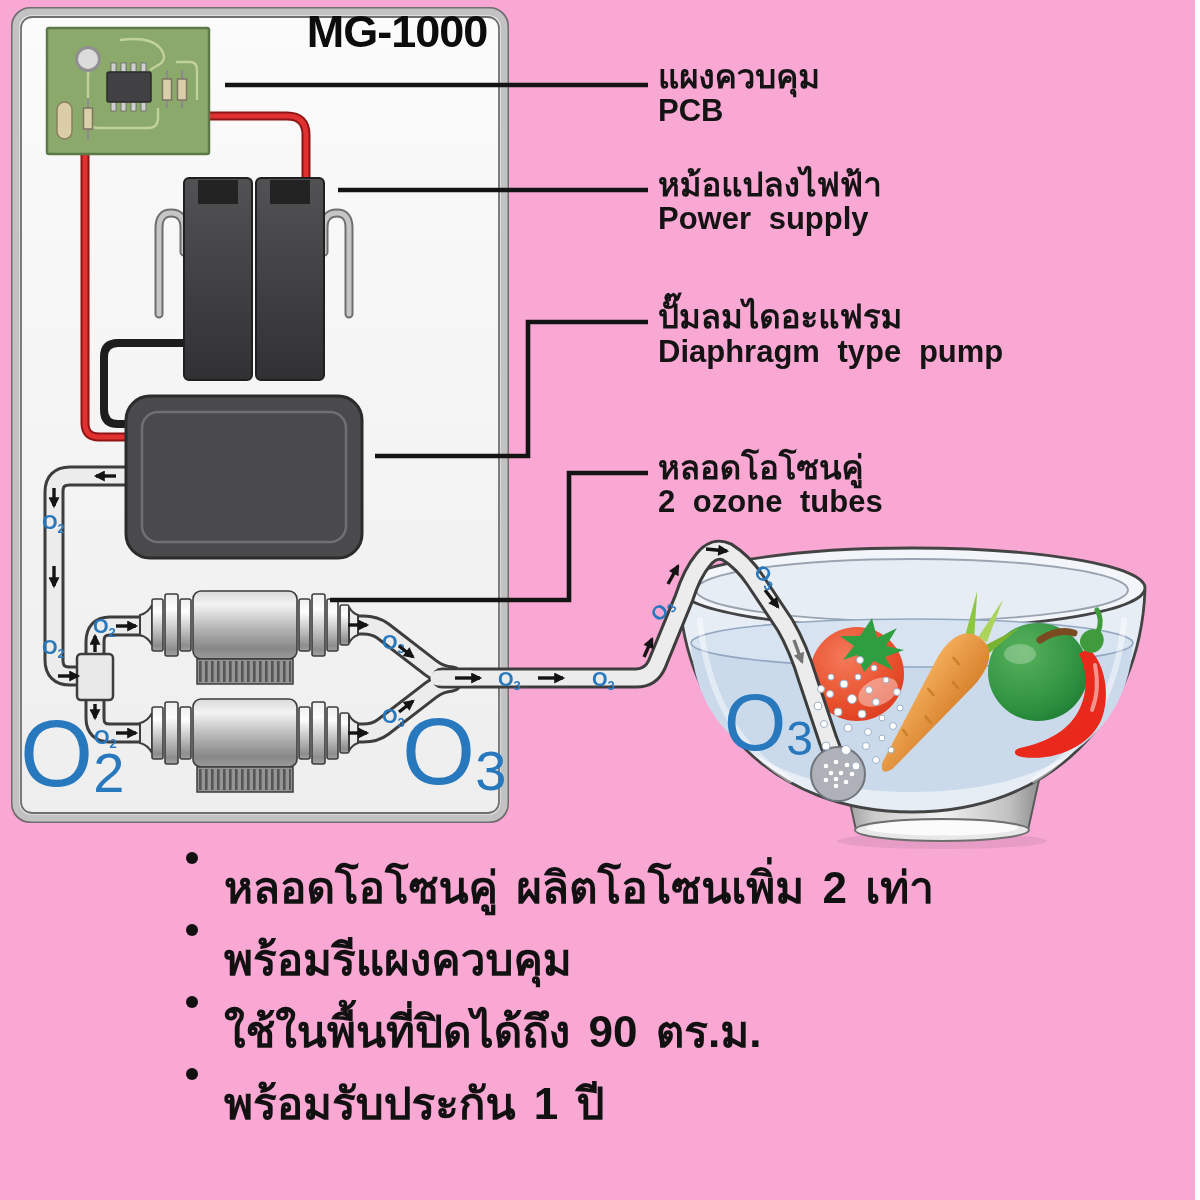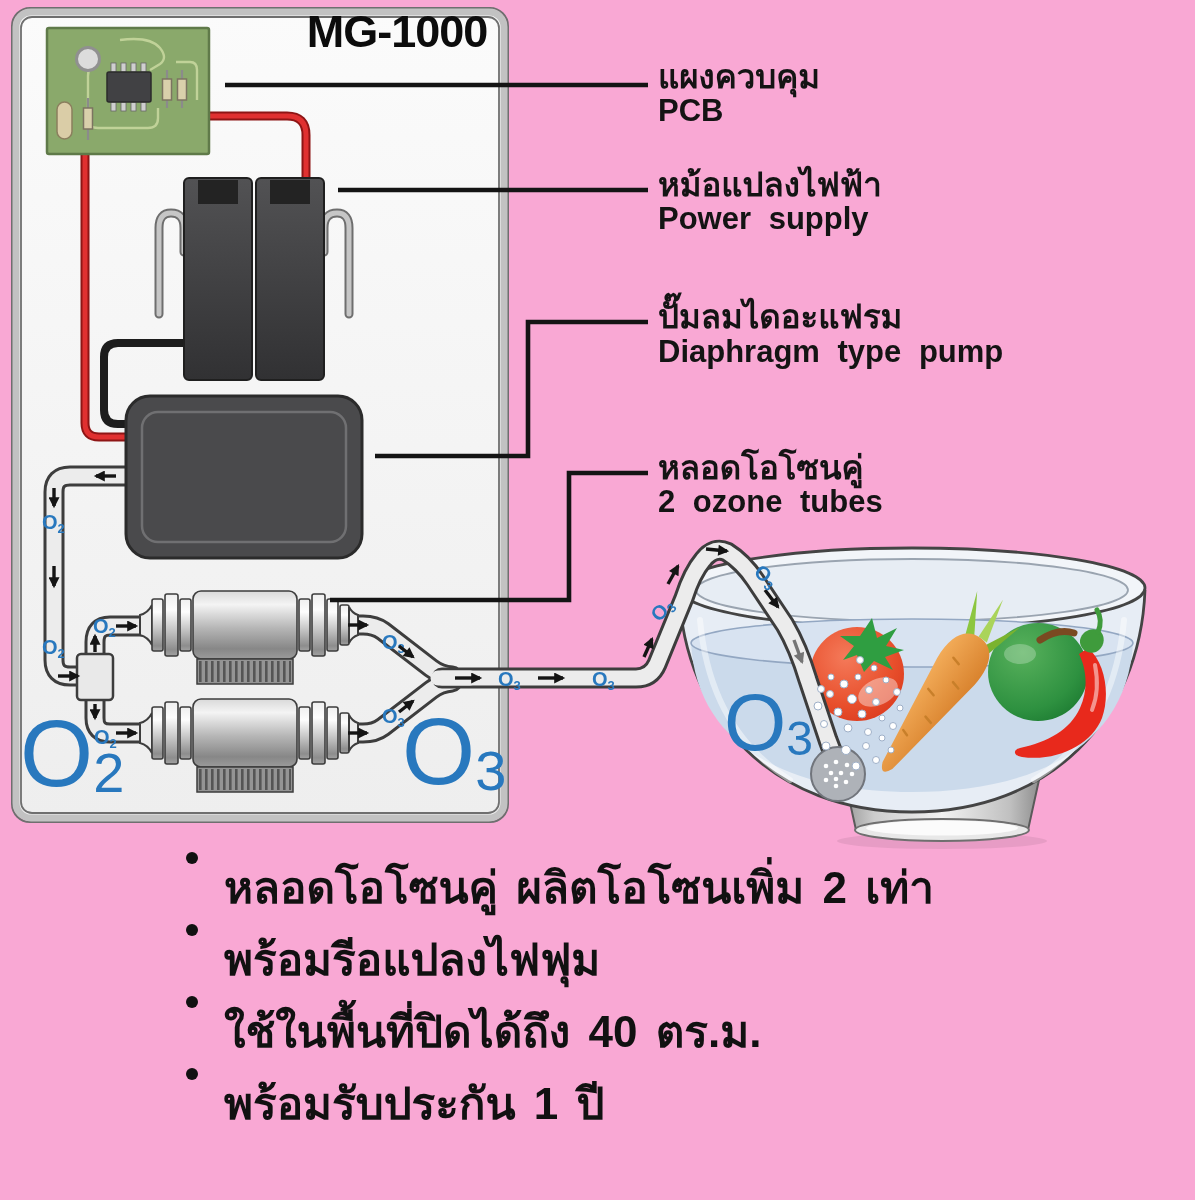--- a/index.html
+++ b/index.html
@@ -353,24 +353,24 @@
   </g>
 </svg>
 
   <div class="bullets">
     <div class="brow">
       <span class="bdot"></span>
       <span class="btxt">หลอดโอโซนคู่ ผลิตโอโซนเพิ่ม 2 เท่า</span>
     </div>
     <div class="brow">
       <span class="bdot"></span>
-      <span class="btxt">พร้อมรีอแปลงไฟฟุม</span>
+      <span class="btxt">พร้อมรีแผงควบคุม</span>
     </div>
     <div class="brow">
       <span class="bdot"></span>
-      <span class="btxt">ใช้ในพื้นที่ปิดได้ถึง 40 ตร.ม.</span>
+      <span class="btxt">ใช้ในพื้นที่ปิดได้ถึง 90 ตร.ม.</span>
     </div>
     <div class="brow">
       <span class="bdot"></span>
       <span class="btxt">พร้อมรับประกัน 1 ปี</span>
     </div>
   </div>
 </div>
 
 </body></html>

